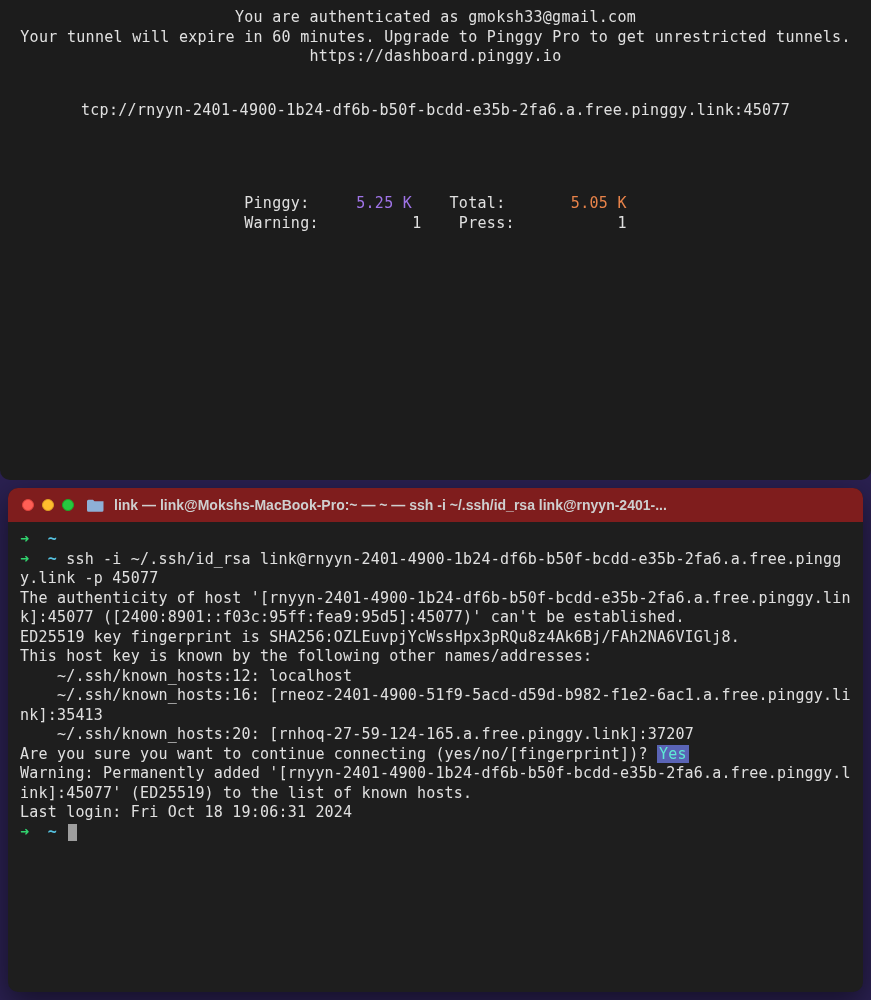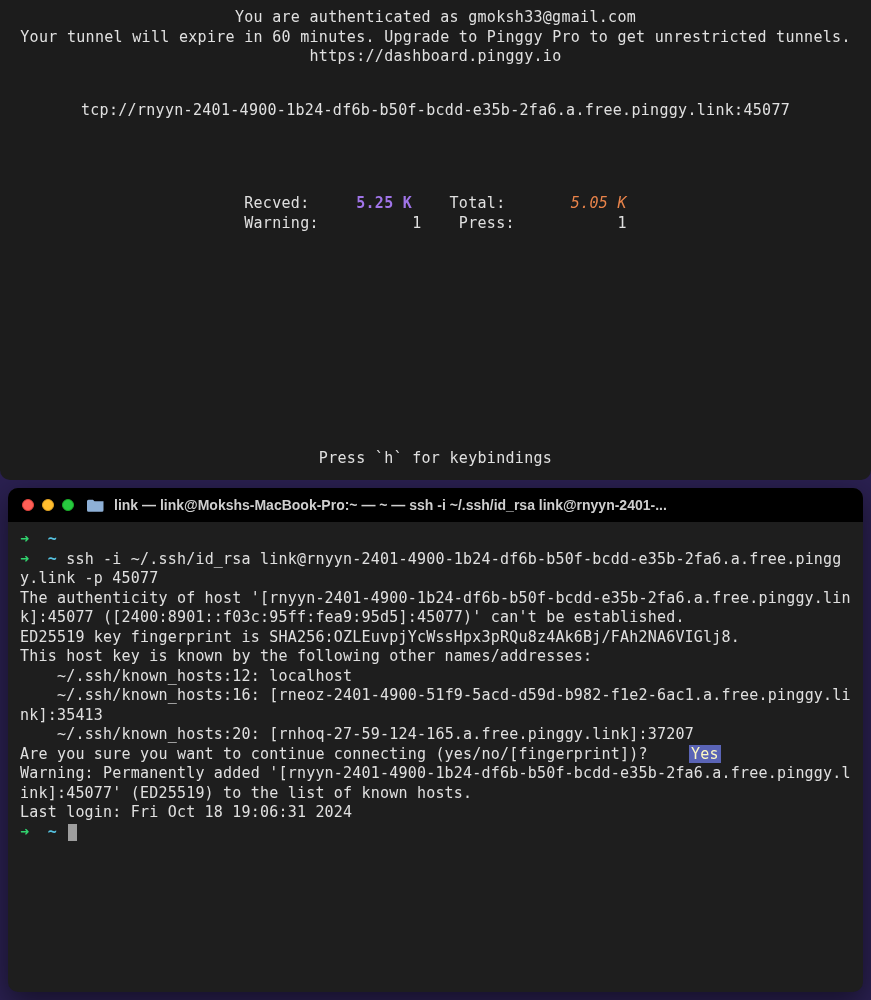--- a/index.html
+++ b/index.html
@@ -29,40 +29,40 @@
       text-align: center;
       margin-top: 34px;
       letter-spacing: 0.3px;
     }
     .stats {
       margin-top: 74px;
       text-align: center;
       white-space: pre;
       letter-spacing: 0.3px;
     }
-    .purple { color: #a074e8; font-weight: bold; }
-    .orange { color: #e8834a; font-style: italic; }
+    .purple { color: #a074e8; }
+    .orange { color: #e8834a; }
     .keybind-hint {
       position: absolute;
       bottom: 12px;
       left: 0;
       right: 0;
       text-align: center;
       letter-spacing: 0.3px;
     }
     .terminal-bottom-wrap {
       margin: 8px 8px 0 8px;
       border-radius: 10px;
       overflow: hidden;
       background: #1e1e1e;
       height: 504px;
       box-shadow: 0 10px 30px rgba(0,0,0,0.5);
     }
     .title-bar {
-      background: #000000;
+      background: #7f1d1d;
       height: 34px;
       display: flex;
       align-items: center;
       padding: 0 14px;
       gap: 9px;
     }
     .traffic { display: flex; gap: 8px; align-items: center; }
     .dot { width: 12px; height: 12px; border-radius: 50%; }
     .dot-close { background: #ff5f56; border: 0.5px solid #e0443e; }
     .dot-min { background: #ffbd2e; border: 0.5px solid #dea123; }
@@ -87,41 +87,40 @@
       padding: 8px 12px;
       color: #e0e0e0;
       white-space: pre-wrap;
       word-break: break-all;
       font-size: 15px;
       letter-spacing: 0.2px;
     }
     .arrow { color: #31d36e; font-weight: bold; }
     .tilde { color: #56c2e0; font-weight: bold; }
     .cmd { color: #e0e0e0; }
-    .hl-yes { background: #5a64b6; color: #fef9c3; padding: 0 2px; margin-left: 32px; }
+    .hl-yes { background: #5a64b6; color: #5eead4; padding: 0 2px; }
     .cursor {
       display: inline-block;
       width: 9px; height: 17px;
       background: #9e9e9e;
       vertical-align: text-bottom;
       margin-left: 2px;
     }
     .line { display: block; }
   </style>
 </head>
 <body>
 
 <div class="terminal-top">
   <div class="auth-block"><span>You are authenticated as gmoksh33@gmail.com</span>
 <span>Your tunnel will expire in 60 minutes. Upgrade to Pinggy Pro to get unrestricted tunnels.</span>
 <span>https://dashboard.pinggy.io</span></div>
   <div class="tunnel-url">tcp://rnyyn-2401-4900-1b24-df6b-b50f-bcdd-e35b-2fa6.a.free.pinggy.link:45077</div>
-  <div class="stats"><span>Recved:</span>     <span class="purple">5.25 K</span>    <span>Total:</span>       <span class="orange">5.05 K</span>
+  <div class="stats"><span>Pinggy:</span>     <span class="purple">5.25 K</span>    <span>Total:</span>       <span class="orange">5.05 K</span>
 <span>Warning:</span>          <span>1</span>    <span>Press:</span>           <span>1</span></div>
-  <div class="keybind-hint">Press `h` for keybindings</div>
 </div>
 
 <div class="terminal-bottom-wrap">
   <div class="title-bar">
     <div class="traffic">
       <div class="dot dot-close"></div>
       <div class="dot dot-min"></div>
       <div class="dot dot-max"></div>
     </div>
     <span class="folder-icon">

